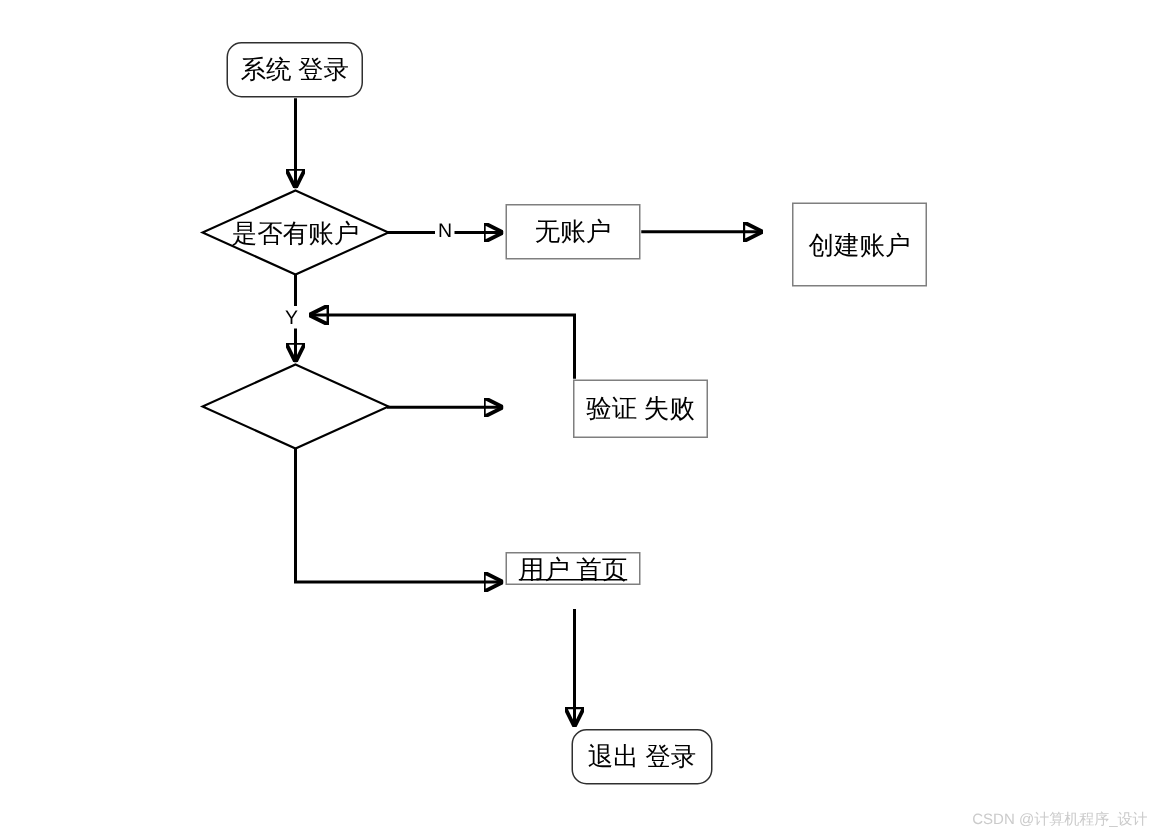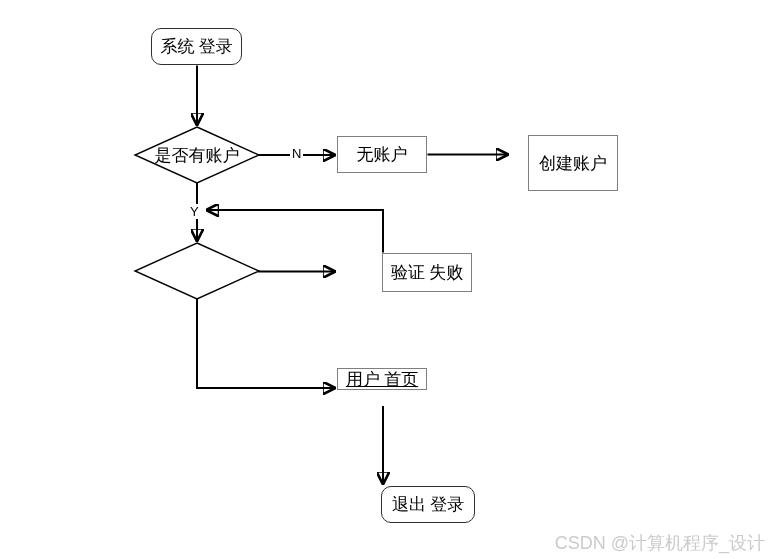--- a/index.html
+++ b/index.html
@@ -65,21 +65,21 @@
     line-height: 1;
     padding: 1px 2px;
     z-index: 4;
   }
   .watermark {
     position: absolute;
     right: 5px;
     bottom: 7px;
     color: var(--watermark, #cbcbcb);
     font-family: "Liberation Sans", "DejaVu Sans", sans-serif;
-    font-size: 18px;
+    font-size: 10px;
     line-height: 1;
     z-index: 1;
   }
 </style>
 </head>
 <body>
 
 <div class="canvas">
 
   <svg class="wires" viewBox="0 0 770 559" xmlns="http://www.w3.org/2000/svg">

